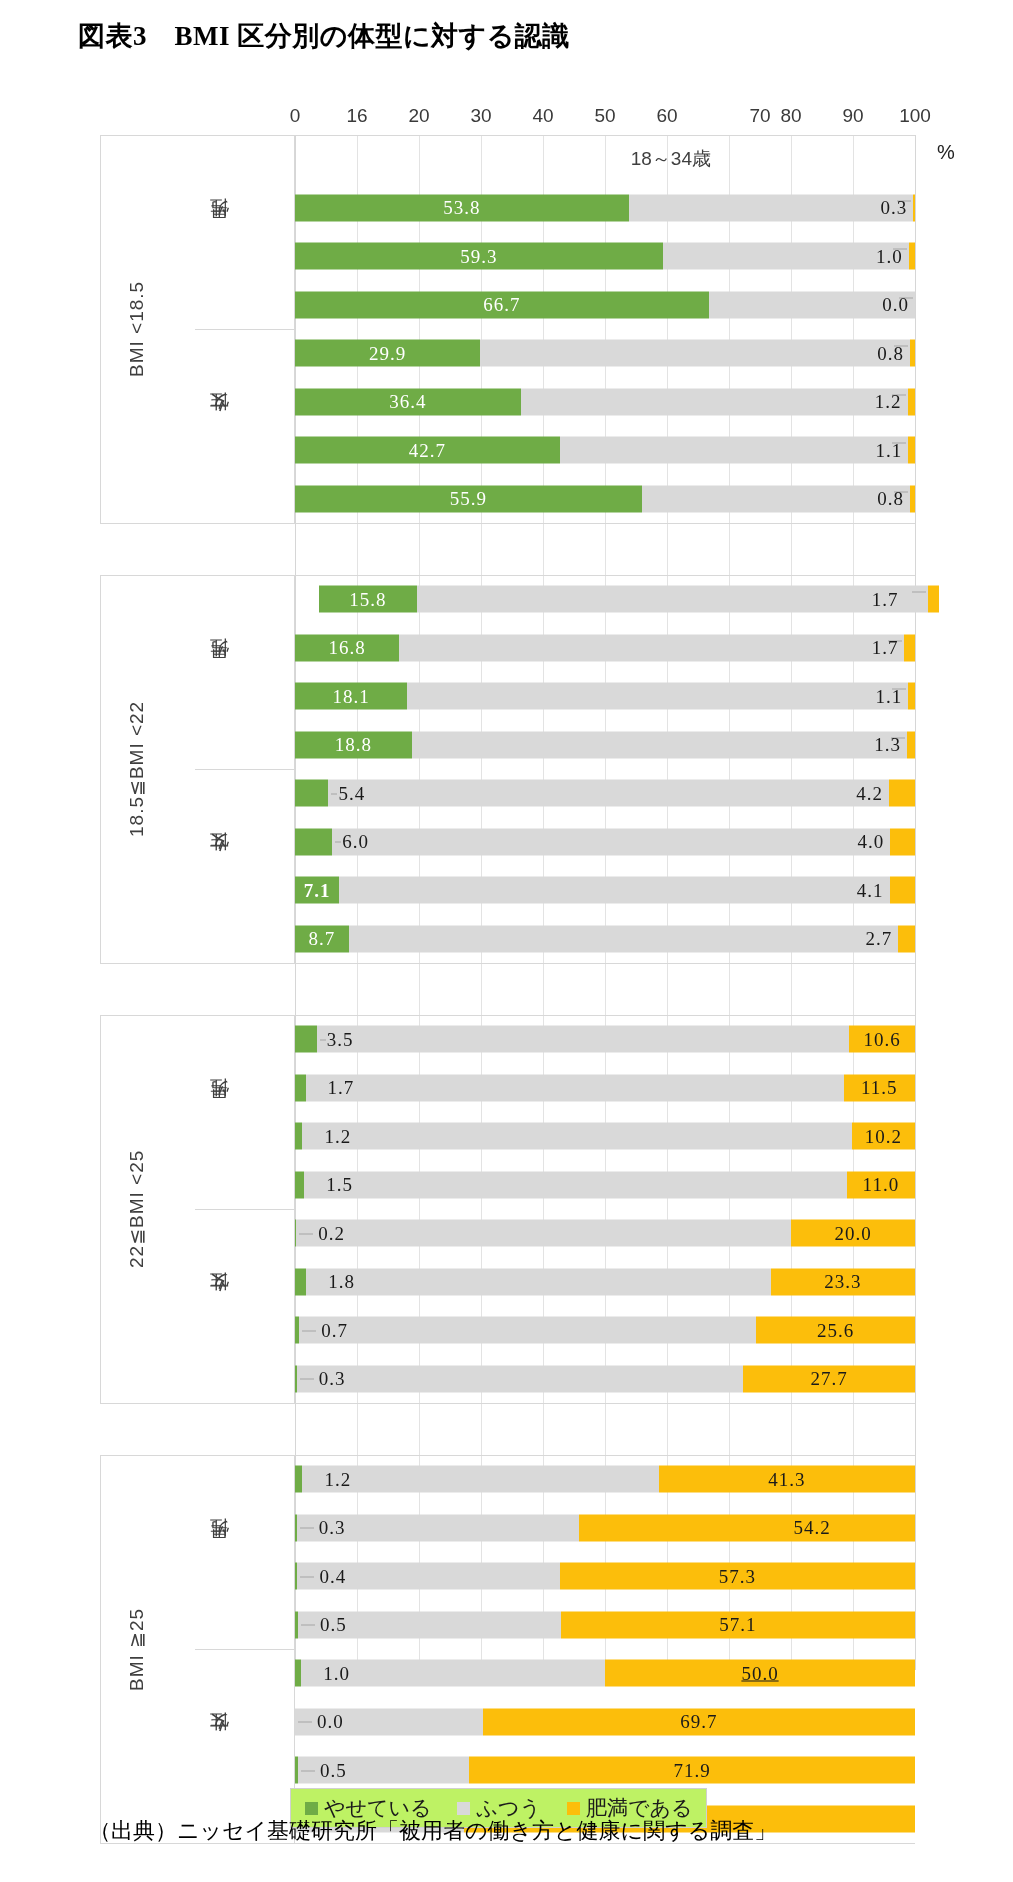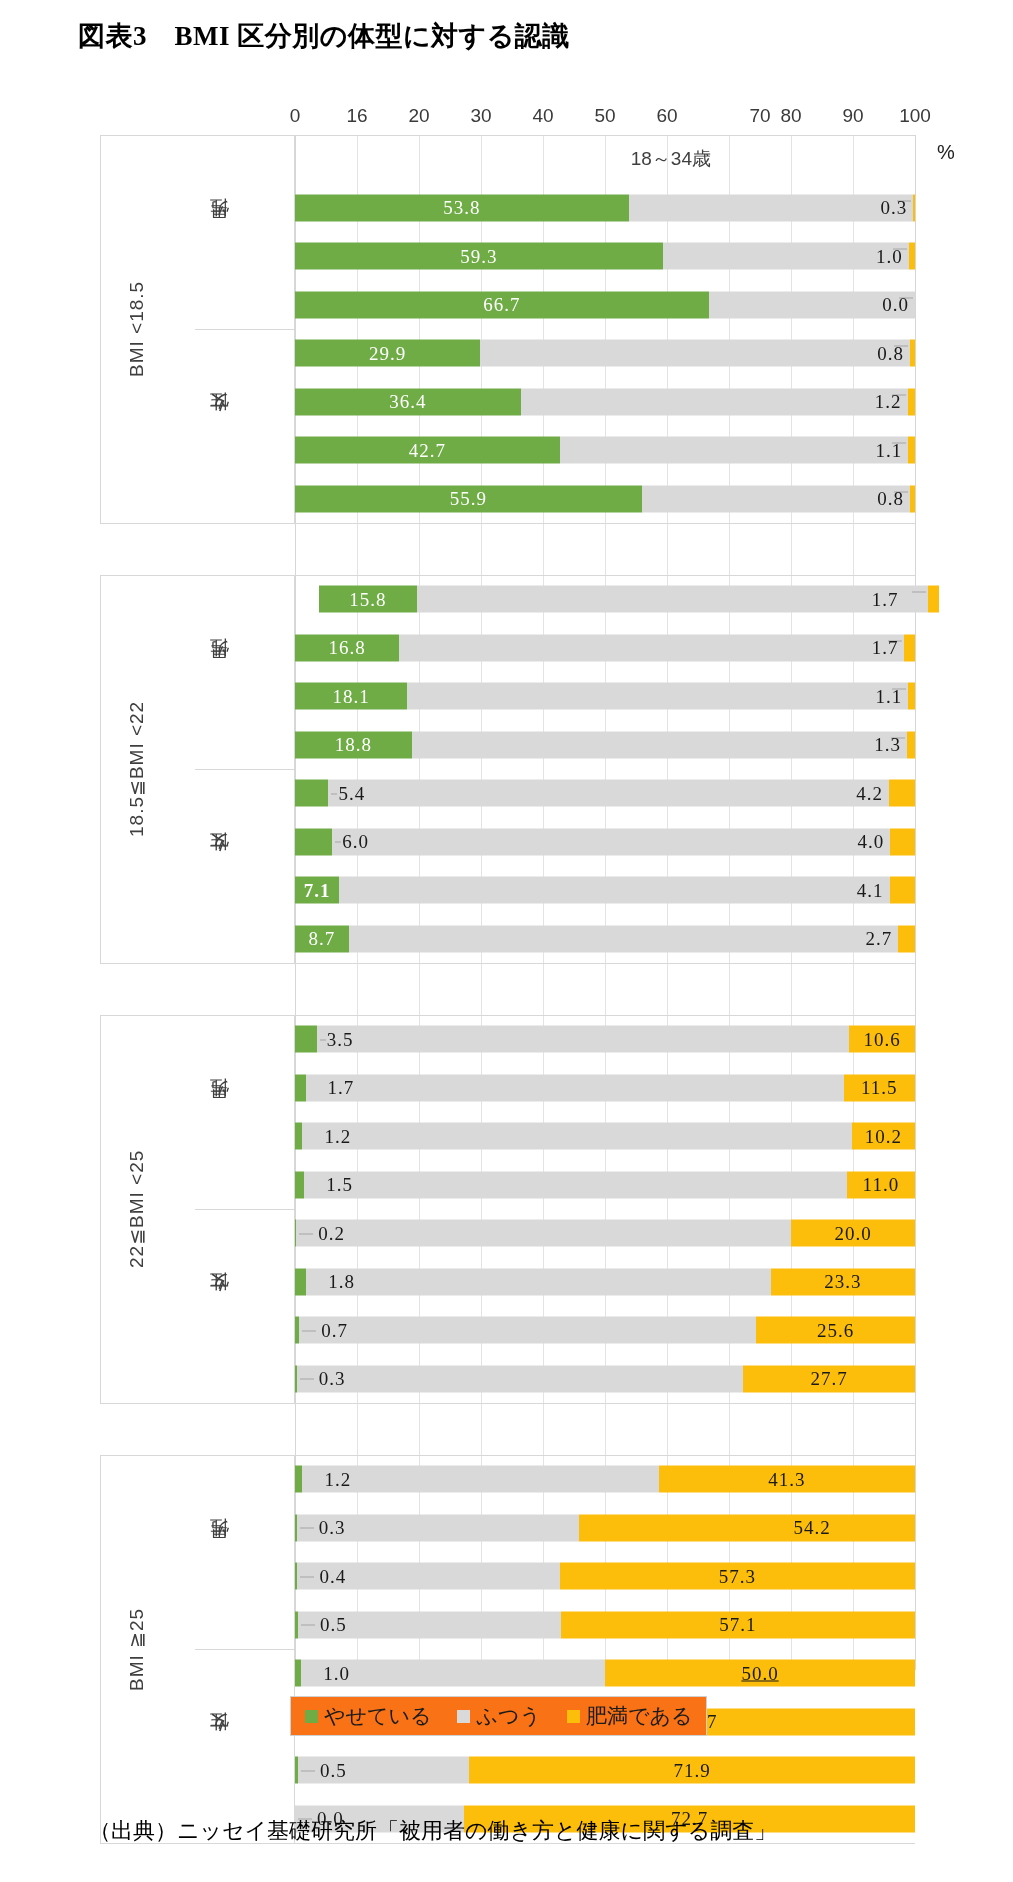--- a/index.html
+++ b/index.html
@@ -77,22 +77,22 @@
     writing-mode:vertical-rl;
     transform:rotate(180deg);
     font-size:19px;color:#3f3f3f;white-space:nowrap;
     letter-spacing:1px;
     font-family:"Liberation Sans","DejaVu Sans",sans-serif;
   }
   .sexsep{position:absolute;height:1px;background:#d8d8d8;}
 
   
   #legend{
-    position:absolute;left:290px;top:1696px;
-    border:1px solid #d0d0d0;background:#f97316;
+    position:absolute;left:290px;top:1788px;
+    border:1px solid #d0d0d0;background:#bef264;
     padding:5px 14px;display:flex;align-items:center;gap:26px;
   }
   .lg{display:flex;align-items:center;gap:6px;font-size:21px;color:#1b1b1b;}
   .swatch{width:13px;height:13px;display:inline-block;}
   
   #source{
     position:absolute;left:78px;top:1783px;
     font-size:22px;line-height:1.45;color:#000;white-space:pre;
     font-family:"Liberation Serif","DejaVu Serif",serif;
   }

